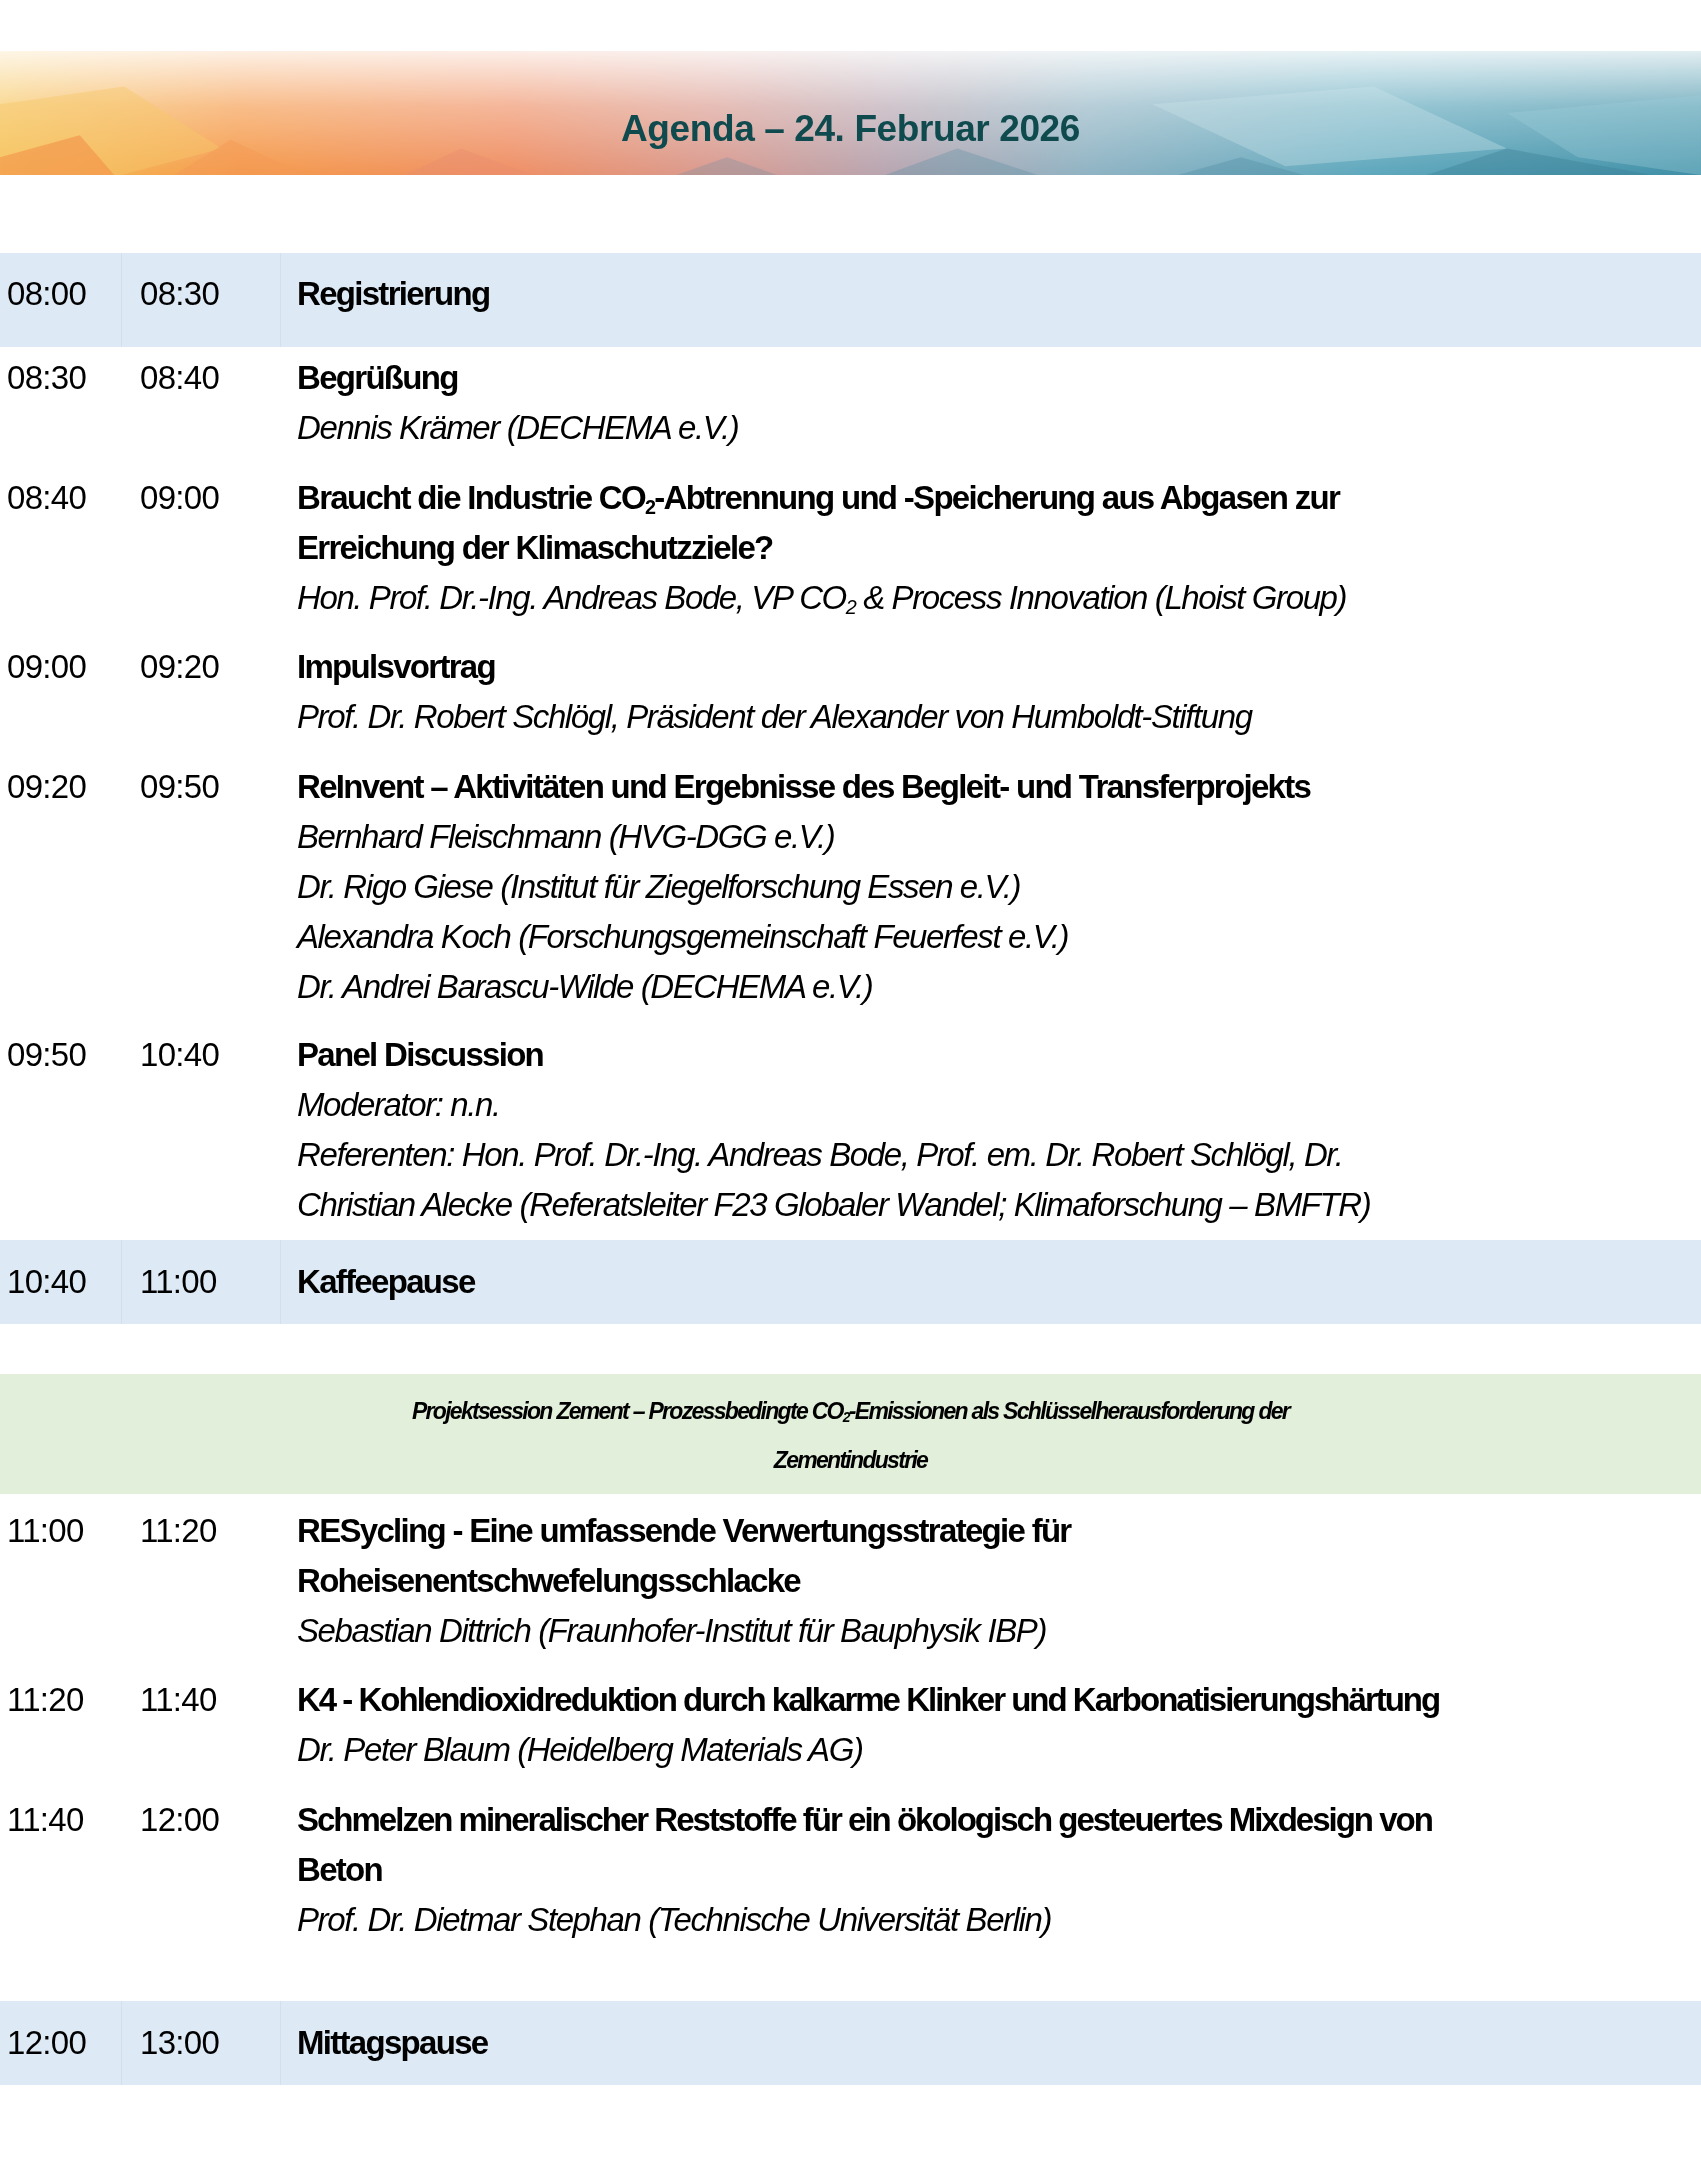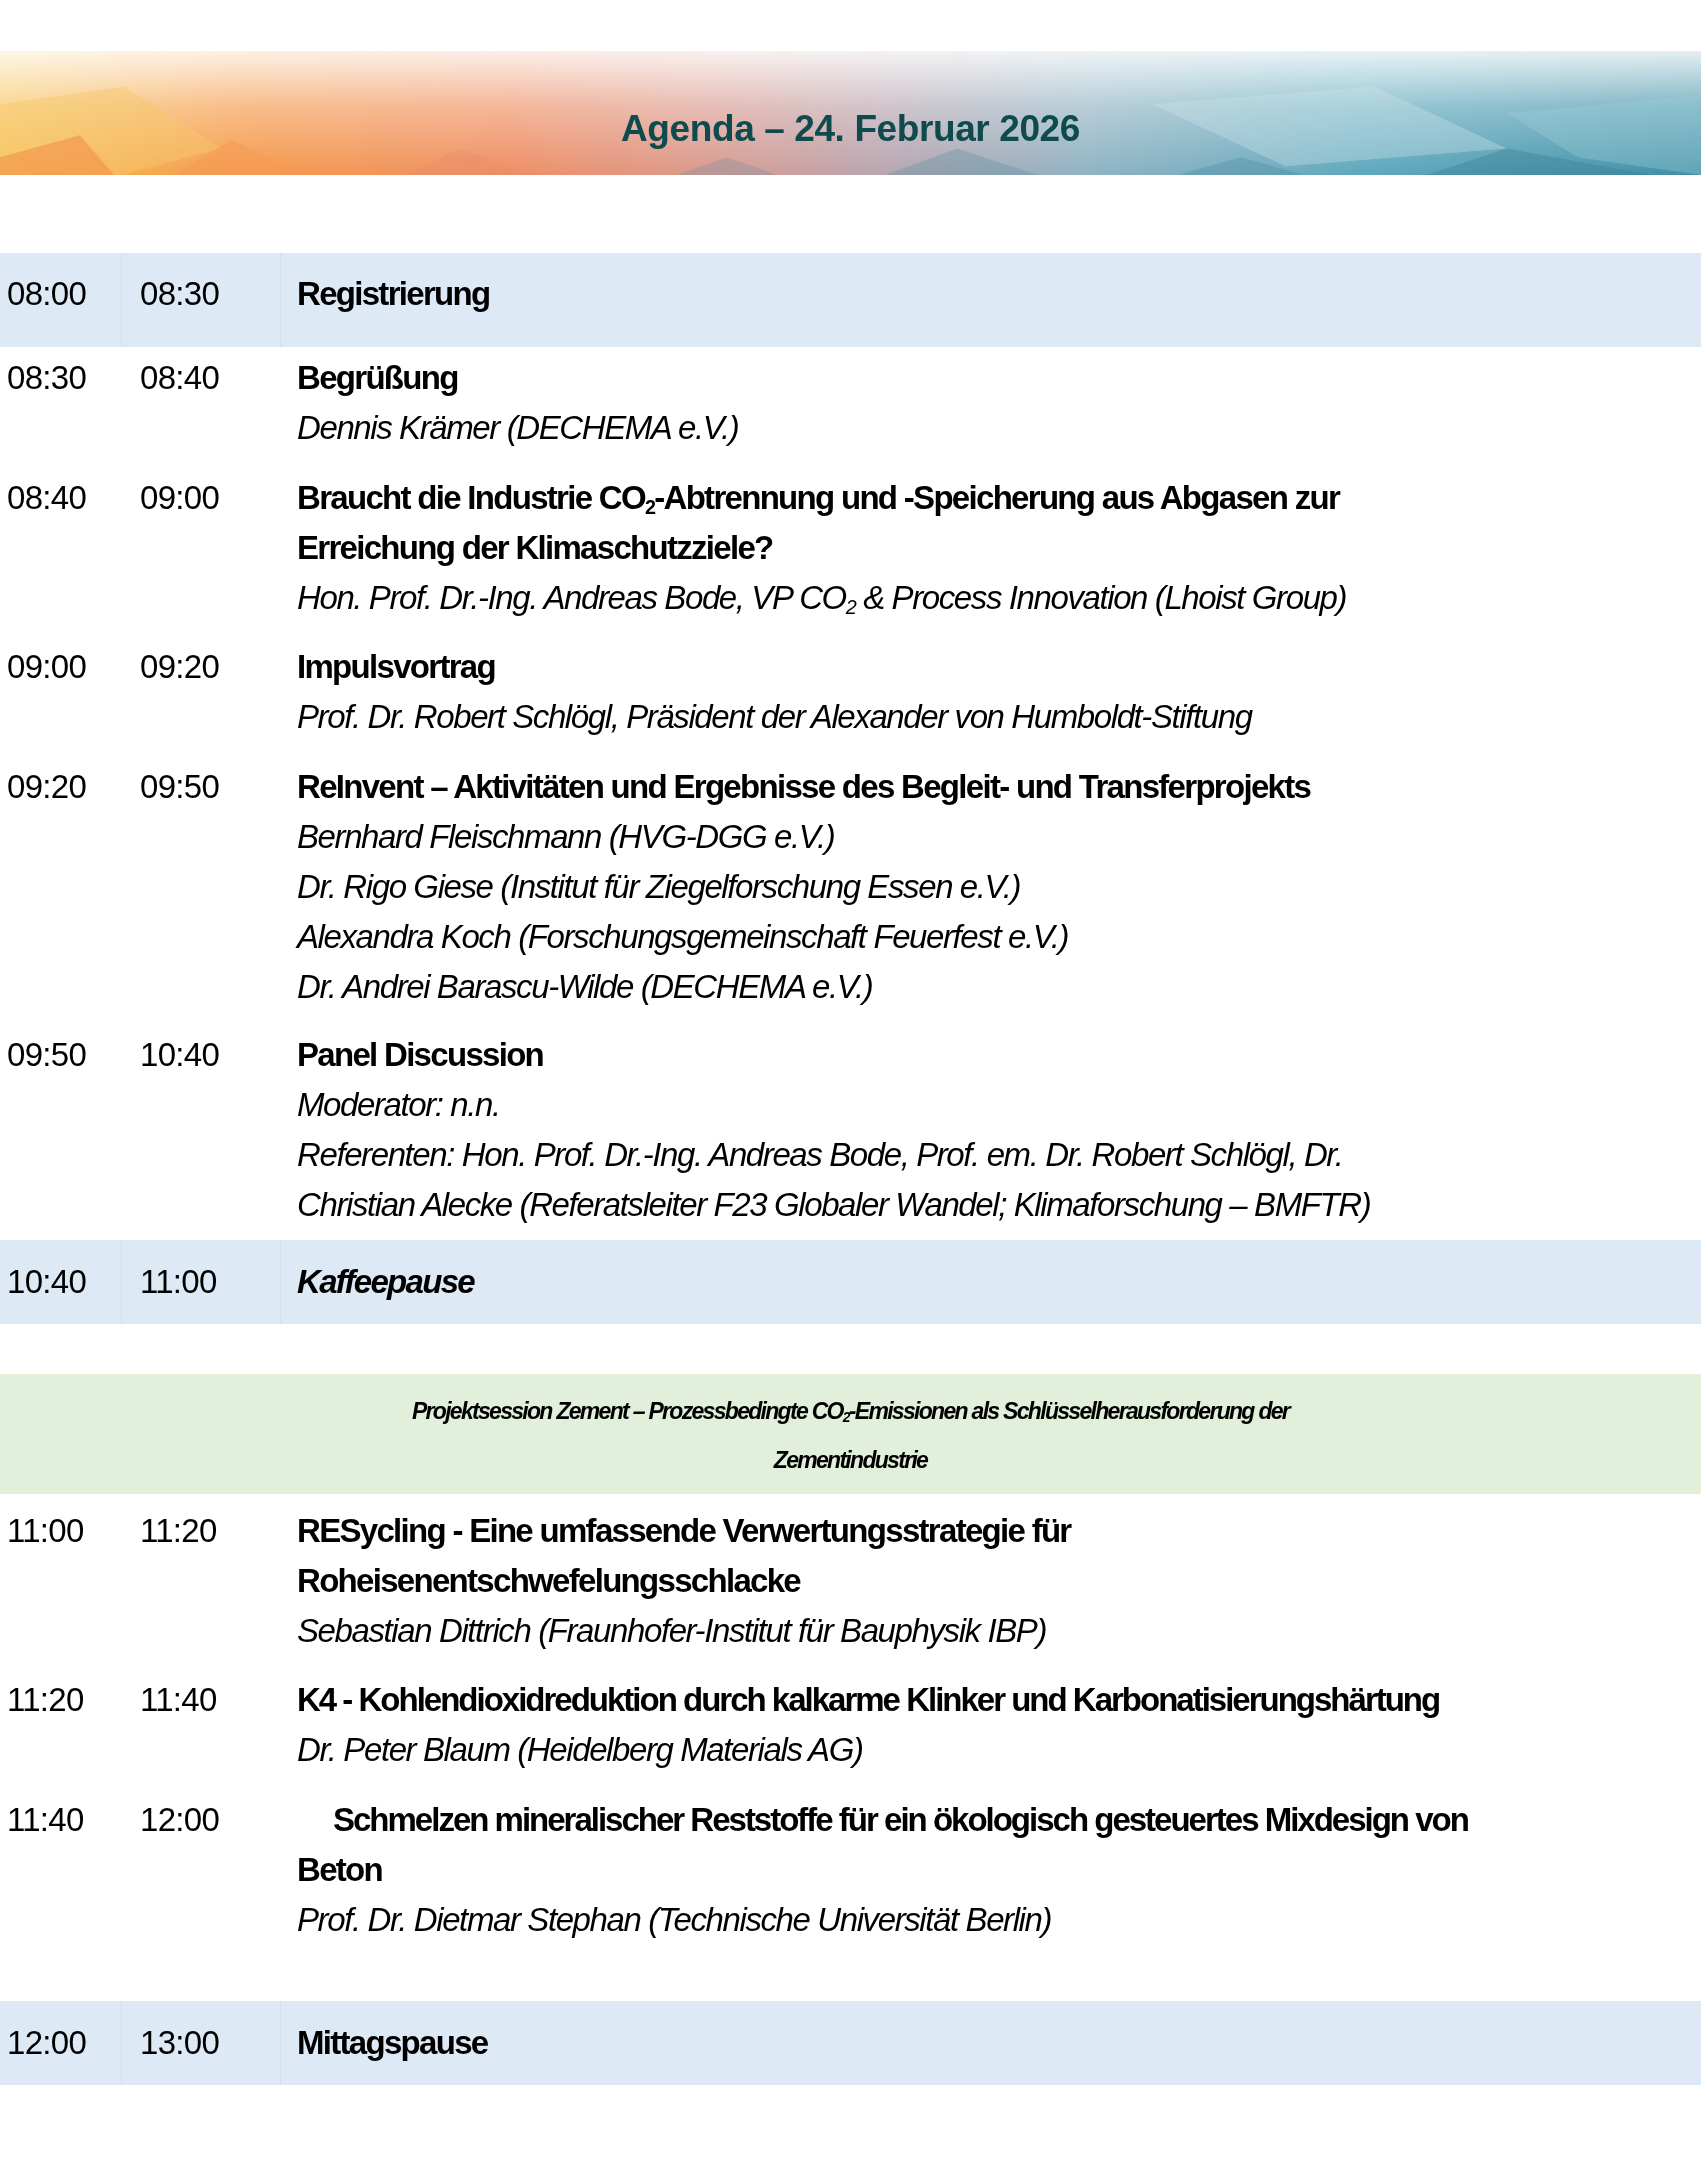--- a/index.html
+++ b/index.html
@@ -108,21 +108,21 @@
     <div class="line speaker">Referenten: Hon. Prof. Dr.-Ing. Andreas Bode, Prof. em. Dr. Robert Schlögl, Dr.</div>
     <div class="line speaker">Christian Alecke (Referatsleiter F23 Globaler Wandel; Klimaforschung – BMFTR)</div>
   </div>
 </div>
 
 <div class="band blue" style="top:1240px;height:84px;">
   <div class="sep" style="left:121px;"></div>
   <div class="sep" style="left:280px;"></div>
   <div class="t1" style="top:17px;">10:40</div>
   <div class="t2" style="top:17px;">11:00</div>
-  <div class="content" style="top:17px;font-style:italic;">
+  <div class="content" style="top:17px;">
       <div class="line title">Kaffeepause</div>
     </div>
 </div>
 
 <div class="band green" style="top:1374px;height:120px;">
   <div class="session-title" style="top:11.5px;"><span>Projektsession Zement – Prozessbedingte CO</span><sub>2</sub><span>-Emissionen als Schlüsselherausforderung der</span></div>
   <div class="session-title" style="top:61px;">Zementindustrie</div>
 </div>
 
 <div class="row" style="top:1506px;">
@@ -141,21 +141,21 @@
   <div class="content">
     <div class="line title" style="letter-spacing:-2px;">K4 - Kohlendioxidreduktion durch kalkarme Klinker und Karbonatisierungshärtung</div>
     <div class="line speaker">Dr. Peter Blaum (Heidelberg Materials AG)</div>
   </div>
 </div>
 
 <div class="row" style="top:1795px;">
   <div class="t1">11:40</div>
   <div class="t2">12:00</div>
   <div class="content">
-    <div class="line title" style="letter-spacing:-2px;margin-left:36px;">Schmelzen mineralischer Reststoffe für ein ökologisch gesteuertes Mixdesign von</div>
+    <div class="line title" style="letter-spacing:-2px;">Schmelzen mineralischer Reststoffe für ein ökologisch gesteuertes Mixdesign von</div>
     <div class="line title">Beton</div>
     <div class="line speaker">Prof. Dr. Dietmar Stephan (Technische Universität Berlin)</div>
   </div>
 </div>
 
 <div class="band blue" style="top:2001px;height:84px;">
   <div class="sep" style="left:121px;"></div>
   <div class="sep" style="left:280px;"></div>
   <div class="t1" style="top:17px;">12:00</div>
   <div class="t2" style="top:17px;">13:00</div>

